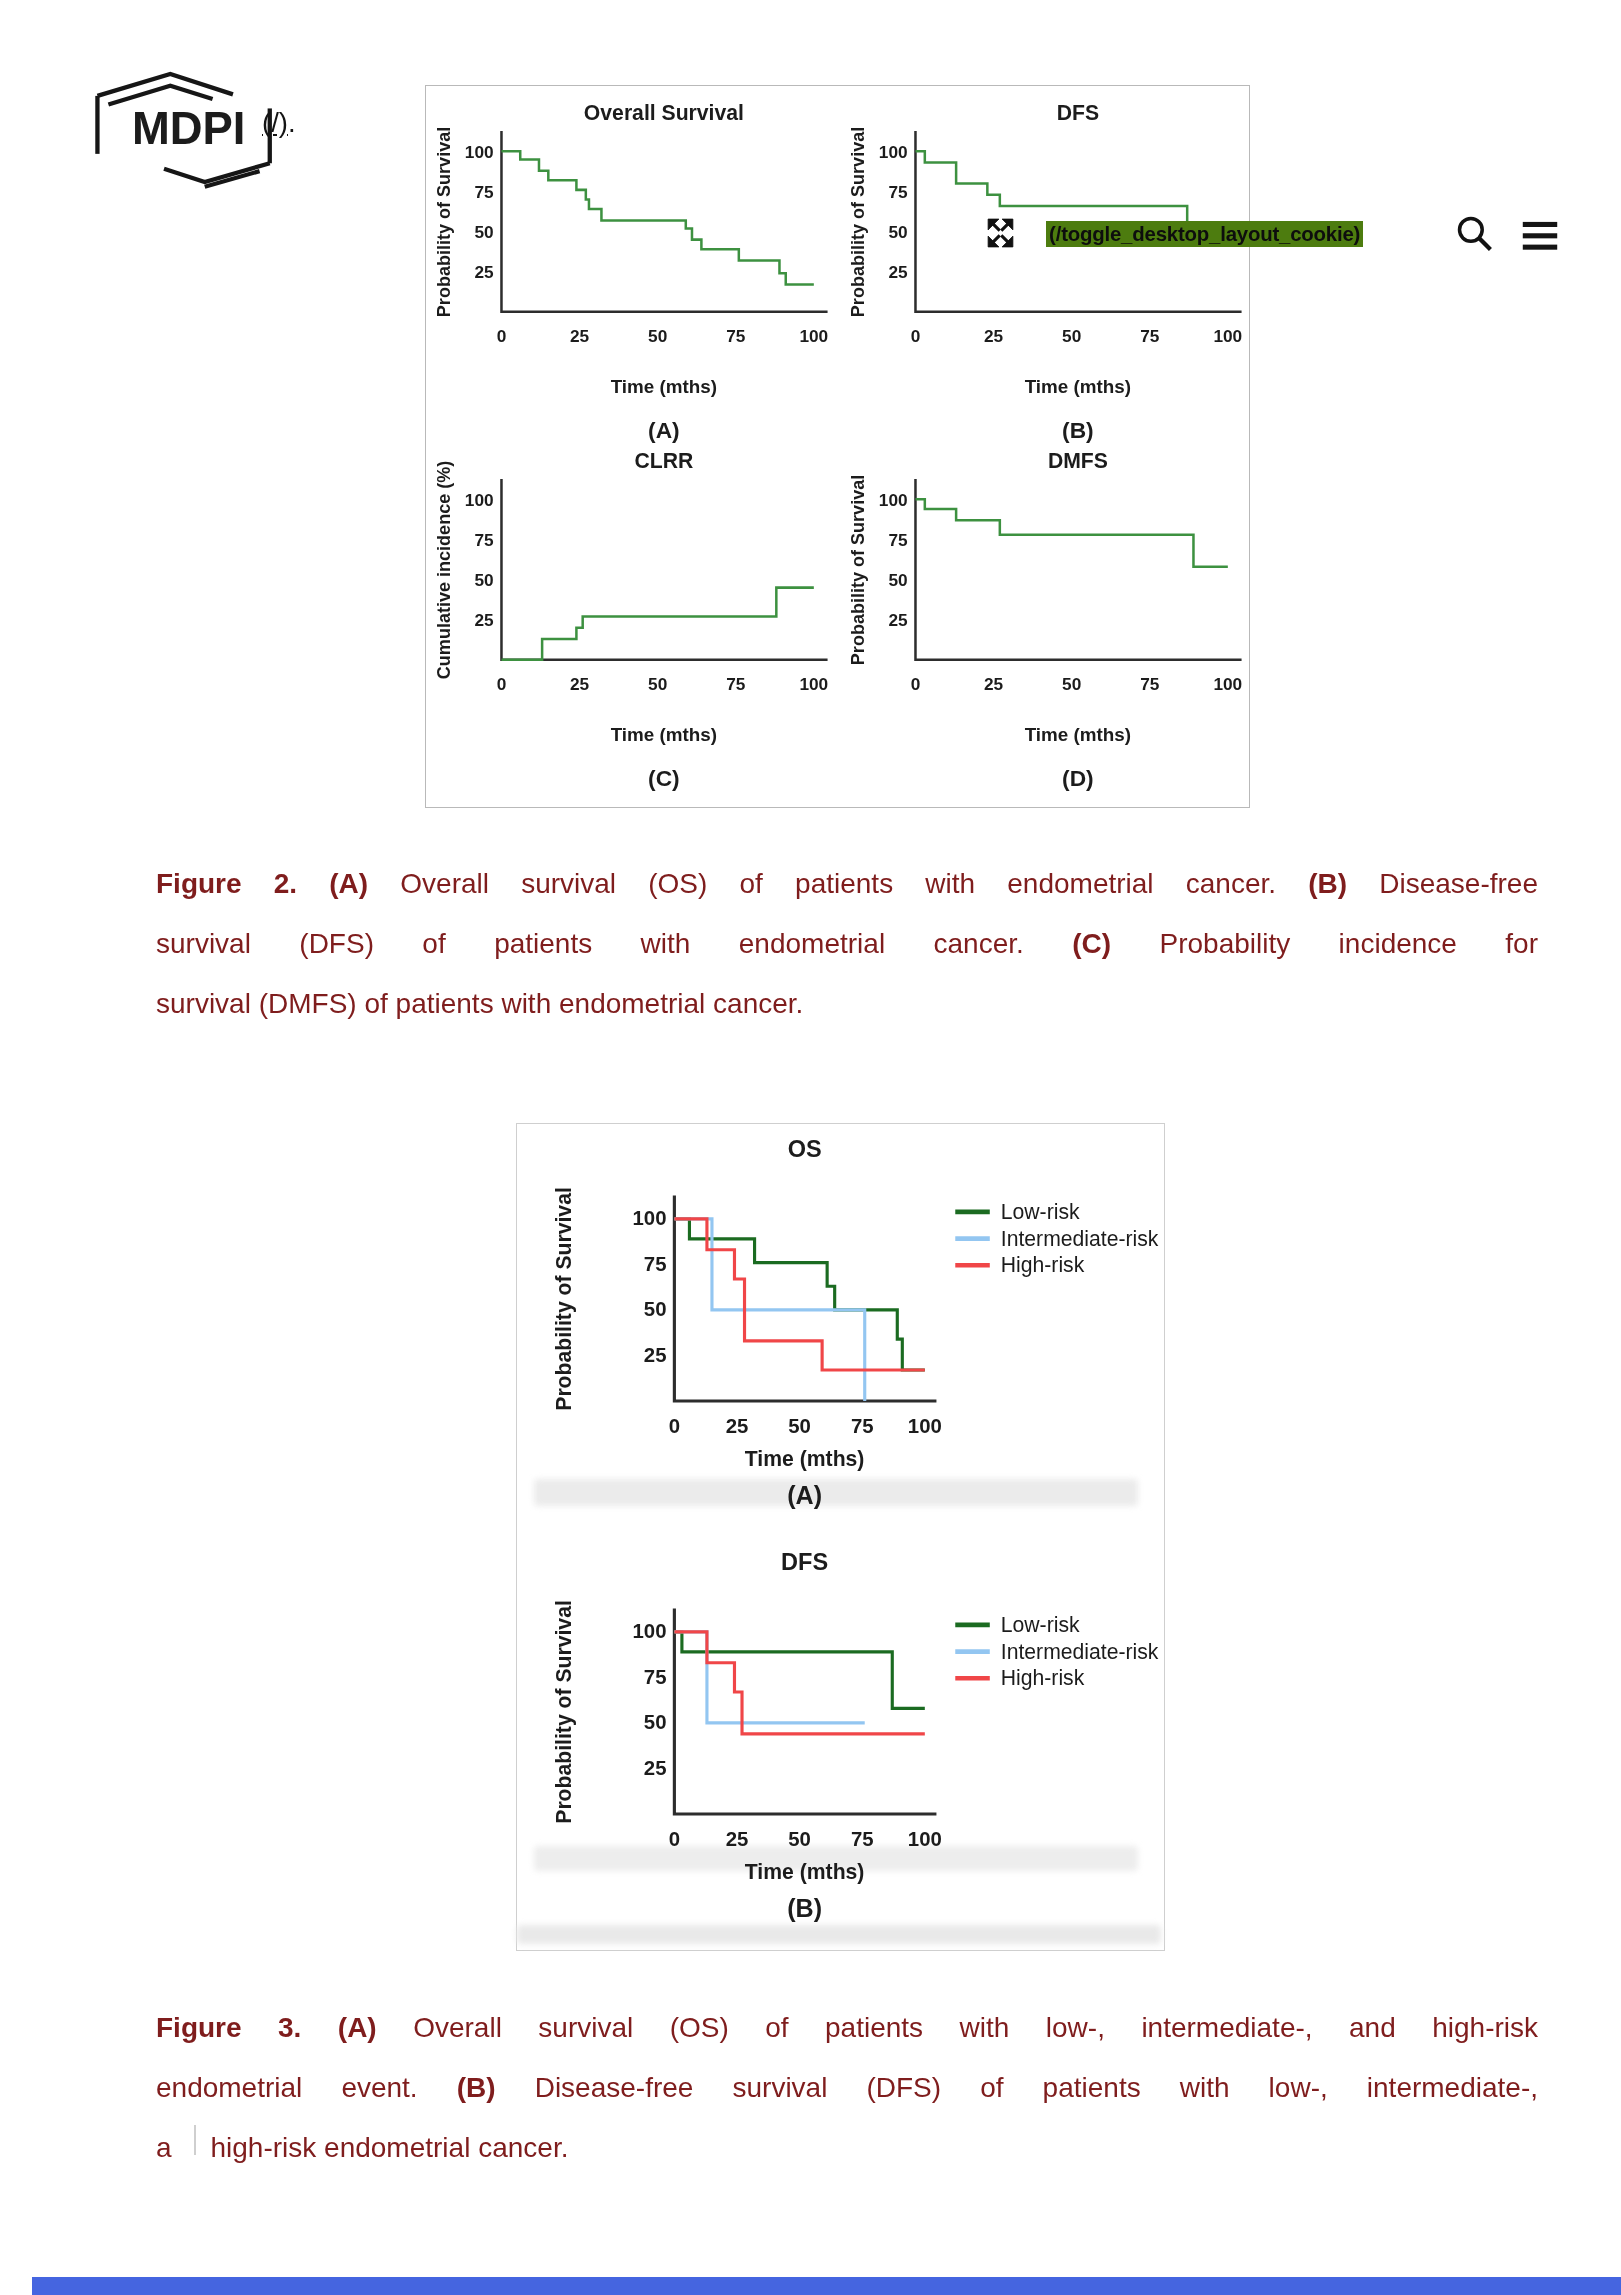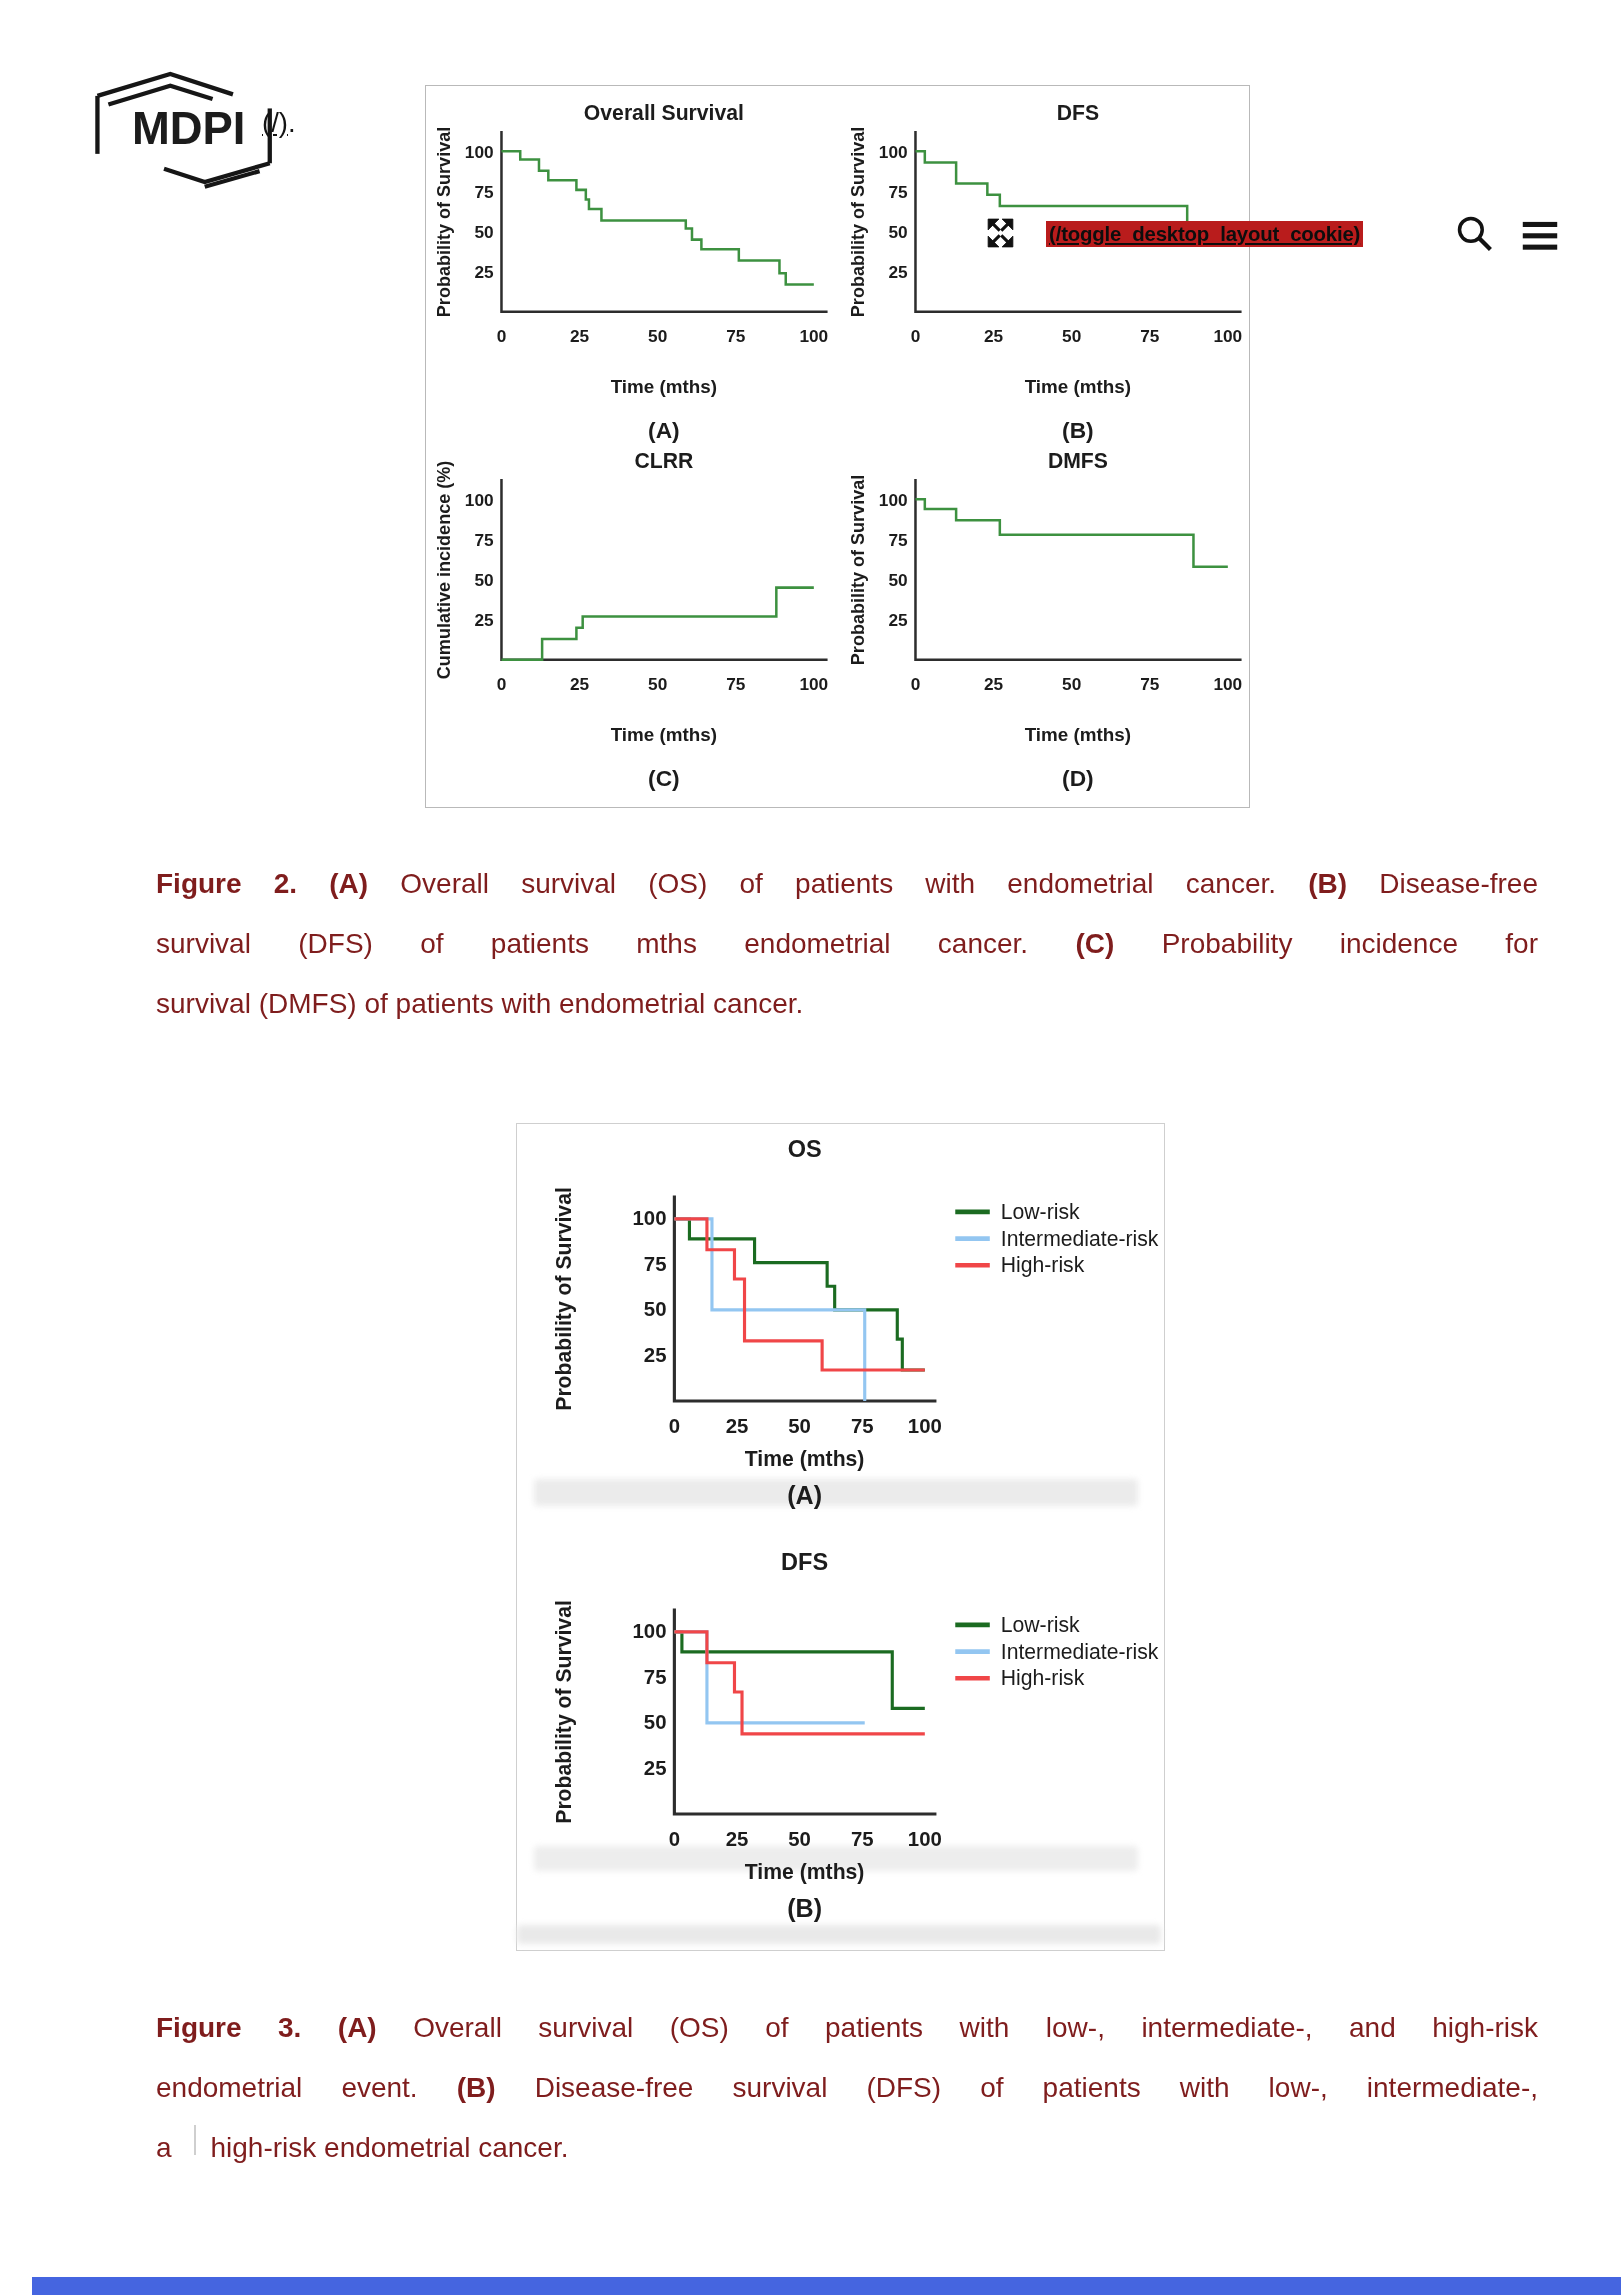--- a/index.html
+++ b/index.html
@@ -6,21 +6,21 @@
   #page{position:relative;width:1622px;height:2295px;background:#fff;
         font-family:"Liberation Sans",sans-serif;overflow:hidden;margin-left:32px;}
   .figbox{position:absolute;background:#fff;border:1.6px solid #b9b9b9;}
   #fig3-box{border-color:#cfcfcf;}
   svg.panel{position:absolute;overflow:visible;}
   svg text{font-family:"Liberation Sans",sans-serif;fill:#1c1c1c;}
   .cap{position:absolute;left:124px;width:1382px;font-size:28px;line-height:60px;color:#7f1d1d;}
   .cap-line{text-align:justify;text-align-last:justify;}
   .cap-line.last{text-align:right;text-align-last:left;}
   #toggle-link{position:absolute;left:1014px;top:221px;font-size:20.4px;font-weight:700;
-        color:#0d0d0d;text-decoration:underline;letter-spacing:-0.2px;background:#b91c1c;
+        color:#0d0d0d;letter-spacing:-0.2px;background:#4d7c0f;
         padding:1.6px 3.1px;cursor:pointer;}
   .icon-btn{position:absolute;cursor:pointer;background:#fff;}
   .blur-band{position:absolute;filter:blur(3.1px);border-radius:3.9px;}
   #logo{position:absolute;left:55px;top:63px;width:314px;height:141px;cursor:pointer;}
   #logo-suffix{position:absolute;left:230px;top:107px;font-size:27.5px;color:#141414;}
   #logo-suffix .u{text-decoration:underline;}
   #footer-bar{position:absolute;left:0;top:2277px;width:1622px;height:19px;background:#4565e0;}
   .mask{position:absolute;background:#fff;}
   .stem{position:absolute;background:#cfcfcf;}
 </style>
@@ -136,21 +136,21 @@
   <div class="icon-btn" style="left:1490px;top:221px;">
     <svg width="36" height="30" viewBox="0 0 46 38" fill="#151515">
       <rect x="1" y="1" width="44" height="6.5"></rect>
       <rect x="1" y="15.5" width="44" height="6.5"></rect>
       <rect x="1" y="30" width="44" height="6.5"></rect>
     </svg>
   </div>
 
   <div class="cap" style="top:854px;">
     <div class="cap-line"><span style="font-weight: 700;">Figure 2. </span><span style="font-weight: 700;">(A)</span><span> Overall survival (OS) of patients with endometrial cancer. </span><span style="font-weight: 700;">(B)</span><span> Disease-free</span></div>
-    <div class="cap-line"><span>survival (DFS) of patients mths endometrial cancer. </span><span style="font-weight: 700;">(C)</span><span> Probability incidence for</span></div>
+    <div class="cap-line"><span>survival (DFS) of patients with endometrial cancer. </span><span style="font-weight: 700;">(C)</span><span> Probability incidence for</span></div>
     <div class="cap-line last"><span>survival (DMFS) of patients with endometrial cancer.</span></div>
   </div>
 
   <div class="figbox" id="fig3-box" style="left:484px;top:1123px;width:647px;height:826px;"></div>
   <div class="blur-band" style="left:502px;top:1479px;width:604px;height:27px;background:#ebebeb;"></div>
   <div class="blur-band" style="left:502px;top:1846px;width:604px;height:25px;background:#ededed;"></div>
   <div class="blur-band" style="left:485px;top:1925px;width:644px;height:19px;background:#e9e9e9;"></div>
   <svg class="panel" width="633" height="408" style="left:493px;top:1124px" viewBox="0 0 806 520">
       <path d="M190 93 V353 H522" fill="none" stroke="#2d2d2d" stroke-width="4" stroke-linecap="square"></path>
       <text x="180" y="302.9642857142857" text-anchor="end" font-size="26" font-weight="700">25</text>

